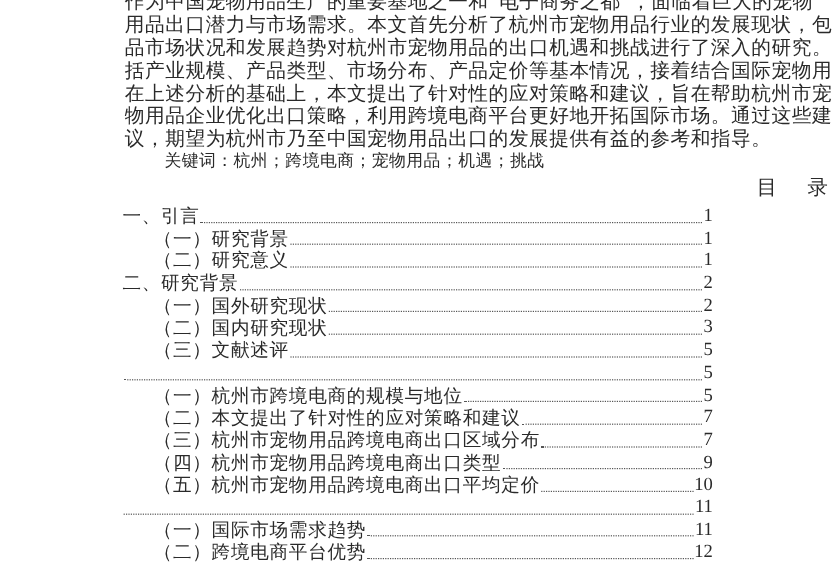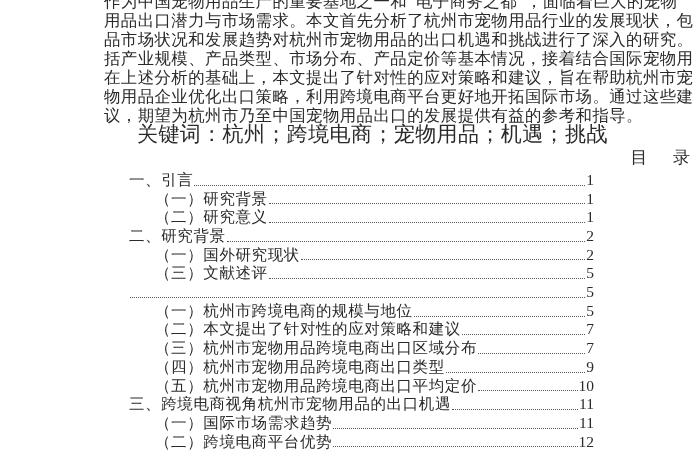--- a/index.html
+++ b/index.html
@@ -11,30 +11,30 @@
     position: relative;
   }
   .page { position: absolute; left: 0; top: 0; width: 700px; height: 390px; }
   .abstract {
     position: absolute; left: 104px; top: -8px; width: 492px;
     font-size: 16.4px; line-height: 19px;
   }
   .abstract .line { white-space: nowrap; height: 19px; letter-spacing: 0.45px; }
   .keywords {
     position: absolute; left: 137px; top: 125px;
-    font-size: 21px; line-height: 19px; white-space: nowrap; letter-spacing: 0.4px;
+    font-size: 14px; line-height: 19px; white-space: nowrap; letter-spacing: 0.4px;
   }
   .toc-title {
     position: absolute; left: 0; width: 700px; top: 146px; text-align: right;
     font-size: 17px; line-height: 22px; letter-spacing: 10px;
   }
   .toc { position: absolute; left: 102px; top: 171px; width: 492px; }
   .toc-row {
-    display: flex; align-items: flex-end; height: 18.7px; line-height: 18.7px;
-    font-size: 15.5px; white-space: nowrap; margin-left: 27px;
+    display: flex; align-items: flex-start; height: 18.7px; line-height: 18.7px;
+    font-size: 15.5px; white-space: nowrap;
   }
   .toc-row.level-2 { padding-left: 26px; }
   .toc-row .label { flex: 0 0 auto; letter-spacing: 0.6px; }
   .toc-row .leader {
     flex: 1 1 auto; overflow: hidden; color: #444;
     border-bottom: 1.6px dotted #555; margin: 0 1px 4px 1px; height: 1px; align-self: flex-end;
   }
   .toc-row .page-num { flex: 0 0 auto; font-family: "Liberation Serif", serif; font-size: 15.5px; }
 </style>
 </head>
@@ -74,20 +74,25 @@
         <span class="label">二、研究背景</span>
         <span class="leader"></span>
         <span class="page-num">2</span>
       </div>
     <div class="toc-row level-2">
         <span class="label">（一）国外研究现状</span>
         <span class="leader"></span>
         <span class="page-num">2</span>
       </div>
     <div class="toc-row level-2">
+        <span class="label">（二）国内研究现状</span>
+        <span class="leader"></span>
+        <span class="page-num">3</span>
+      </div>
+    <div class="toc-row level-2">
         <span class="label">（三）文献述评</span>
         <span class="leader"></span>
         <span class="page-num">5</span>
       </div>
     <div class="toc-row level-1">
         <span class="leader"></span>
         <span class="page-num">5</span>
       </div>
     <div class="toc-row level-2">
         <span class="label">（一）杭州市跨境电商的规模与地位</span>
@@ -108,21 +113,20 @@
         <span class="label">（四）杭州市宠物用品跨境电商出口类型</span>
         <span class="leader"></span>
         <span class="page-num">9</span>
       </div>
     <div class="toc-row level-2">
         <span class="label">（五）杭州市宠物用品跨境电商出口平均定价</span>
         <span class="leader"></span>
         <span class="page-num">10</span>
       </div>
     <div class="toc-row level-1">
-        <span class="label">三、跨境电商视角杭州市宠物用品的出口机遇</span>
         <span class="leader"></span>
         <span class="page-num">11</span>
       </div>
     <div class="toc-row level-2">
         <span class="label">（一）国际市场需求趋势</span>
         <span class="leader"></span>
         <span class="page-num">11</span>
       </div>
     <div class="toc-row level-2">
         <span class="label">（二）跨境电商平台优势</span>

